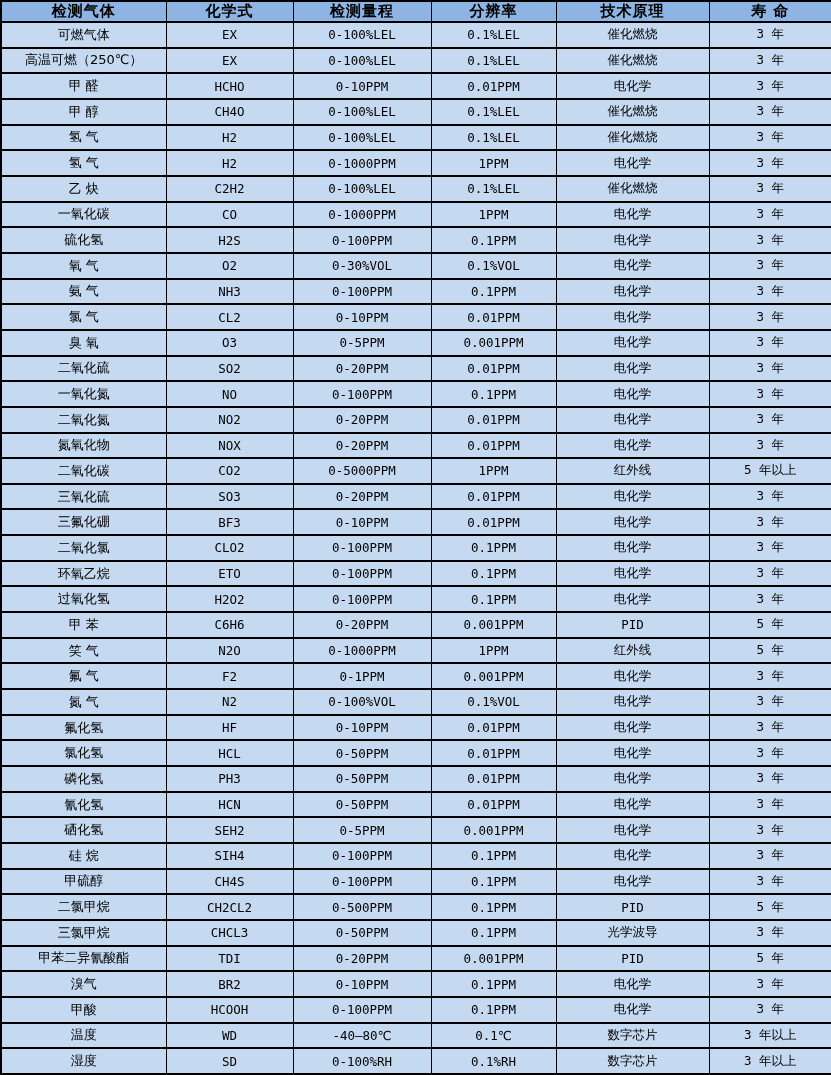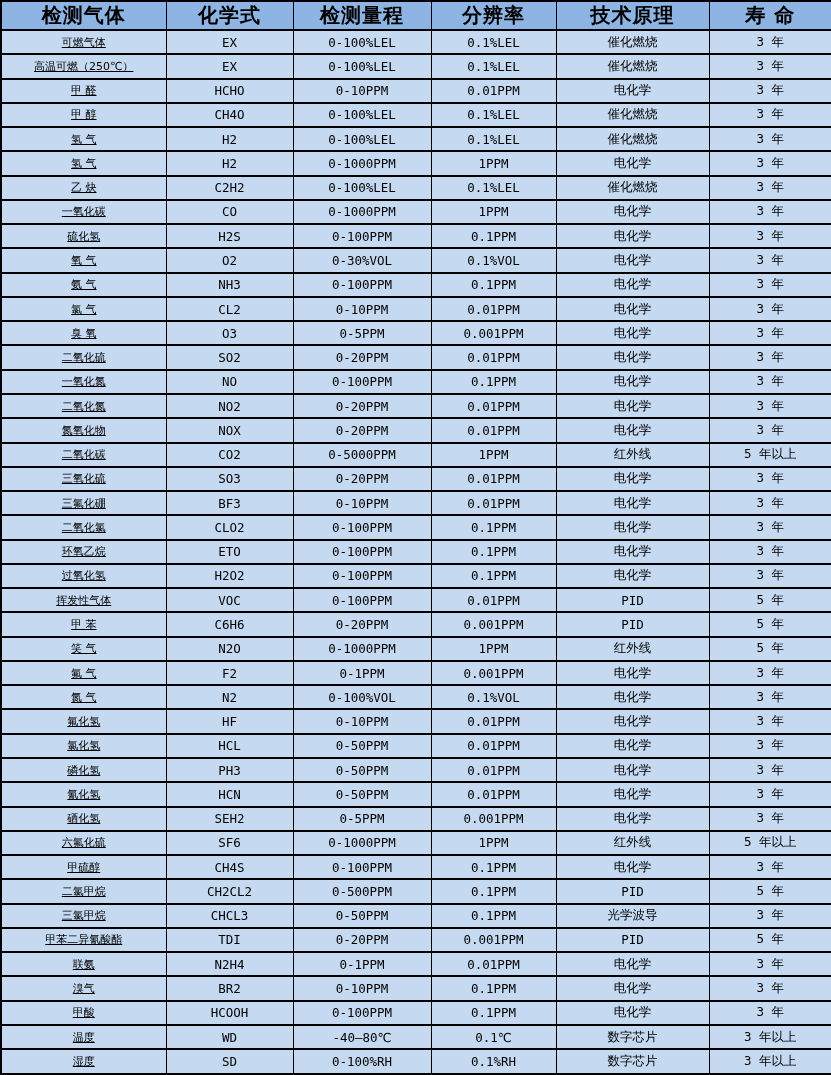--- a/index.html
+++ b/index.html
@@ -23,35 +23,34 @@
     border-bottom: 2px solid var(--border-color, #000);
     text-align: center;
     vertical-align: middle;
     padding: 0 2px;
     overflow: hidden;
     white-space: nowrap;
     color: var(--text-color, #000);
   }
   #spec-table thead th {
     background: var(--header-bg, #8DB4E2);
-    font-size: 20px;
+    font-size: 15px;
     font-weight: bold;
     font-family: "DejaVu Sans", sans-serif;
     letter-spacing: 1px;
     margin-left: 44px;
   }
   #spec-table tbody td {
     background: var(--row-bg, #C5D9F1);
     font-size: 12.5px;
     font-family: "DejaVu Sans Mono", "DejaVu Sans", monospace, sans-serif;
   }
   #spec-table tbody td.cell-gas {
     font-family: "DejaVu Sans", sans-serif;
-    font-size: 11px;
-    text-decoration: underline;
+    font-size: 13px;
   }
 </style>
 </head>
 <body>
 
 <table id="spec-table">
   <colgroup>
     <col style="width:165px">
       <col style="width:127px">
       <col style="width:138px">
@@ -248,28 +247,20 @@
       </tr>
       <tr>
         <td class="cell-gas">过氧化氢</td>
         <td>H2O2</td>
         <td>0-100PPM</td>
         <td>0.1PPM</td>
         <td>电化学</td>
         <td>3 年</td>
       </tr>
       <tr>
-        <td class="cell-gas">挥发性气体</td>
-        <td>VOC</td>
-        <td>0-100PPM</td>
-        <td>0.01PPM</td>
-        <td>PID</td>
-        <td>5 年</td>
-      </tr>
-      <tr>
         <td class="cell-gas">甲 苯</td>
         <td>C6H6</td>
         <td>0-20PPM</td>
         <td>0.001PPM</td>
         <td>PID</td>
         <td>5 年</td>
       </tr>
       <tr>
         <td class="cell-gas">笑 气</td>
         <td>N2O</td>
@@ -328,26 +319,26 @@
       </tr>
       <tr>
         <td class="cell-gas">硒化氢</td>
         <td>SEH2</td>
         <td>0-5PPM</td>
         <td>0.001PPM</td>
         <td>电化学</td>
         <td>3 年</td>
       </tr>
       <tr>
-        <td class="cell-gas">六氟化硫</td>
-        <td>SF6</td>
-        <td>0-1000PPM</td>
-        <td>1PPM</td>
-        <td>红外线</td>
-        <td>5 年以上</td>
+        <td class="cell-gas">硅 烷</td>
+        <td>SIH4</td>
+        <td>0-100PPM</td>
+        <td>0.1PPM</td>
+        <td>电化学</td>
+        <td>3 年</td>
       </tr>
       <tr>
         <td class="cell-gas">甲硫醇</td>
         <td>CH4S</td>
         <td>0-100PPM</td>
         <td>0.1PPM</td>
         <td>电化学</td>
         <td>3 年</td>
       </tr>
       <tr>
@@ -366,28 +357,20 @@
         <td>光学波导</td>
         <td>3 年</td>
       </tr>
       <tr>
         <td class="cell-gas">甲苯二异氰酸酯</td>
         <td>TDI</td>
         <td>0-20PPM</td>
         <td>0.001PPM</td>
         <td>PID</td>
         <td>5 年</td>
-      </tr>
-      <tr>
-        <td class="cell-gas">联氨</td>
-        <td>N2H4</td>
-        <td>0-1PPM</td>
-        <td>0.01PPM</td>
-        <td>电化学</td>
-        <td>3 年</td>
       </tr>
       <tr>
         <td class="cell-gas">溴气</td>
         <td>BR2</td>
         <td>0-10PPM</td>
         <td>0.1PPM</td>
         <td>电化学</td>
         <td>3 年</td>
       </tr>
       <tr>

